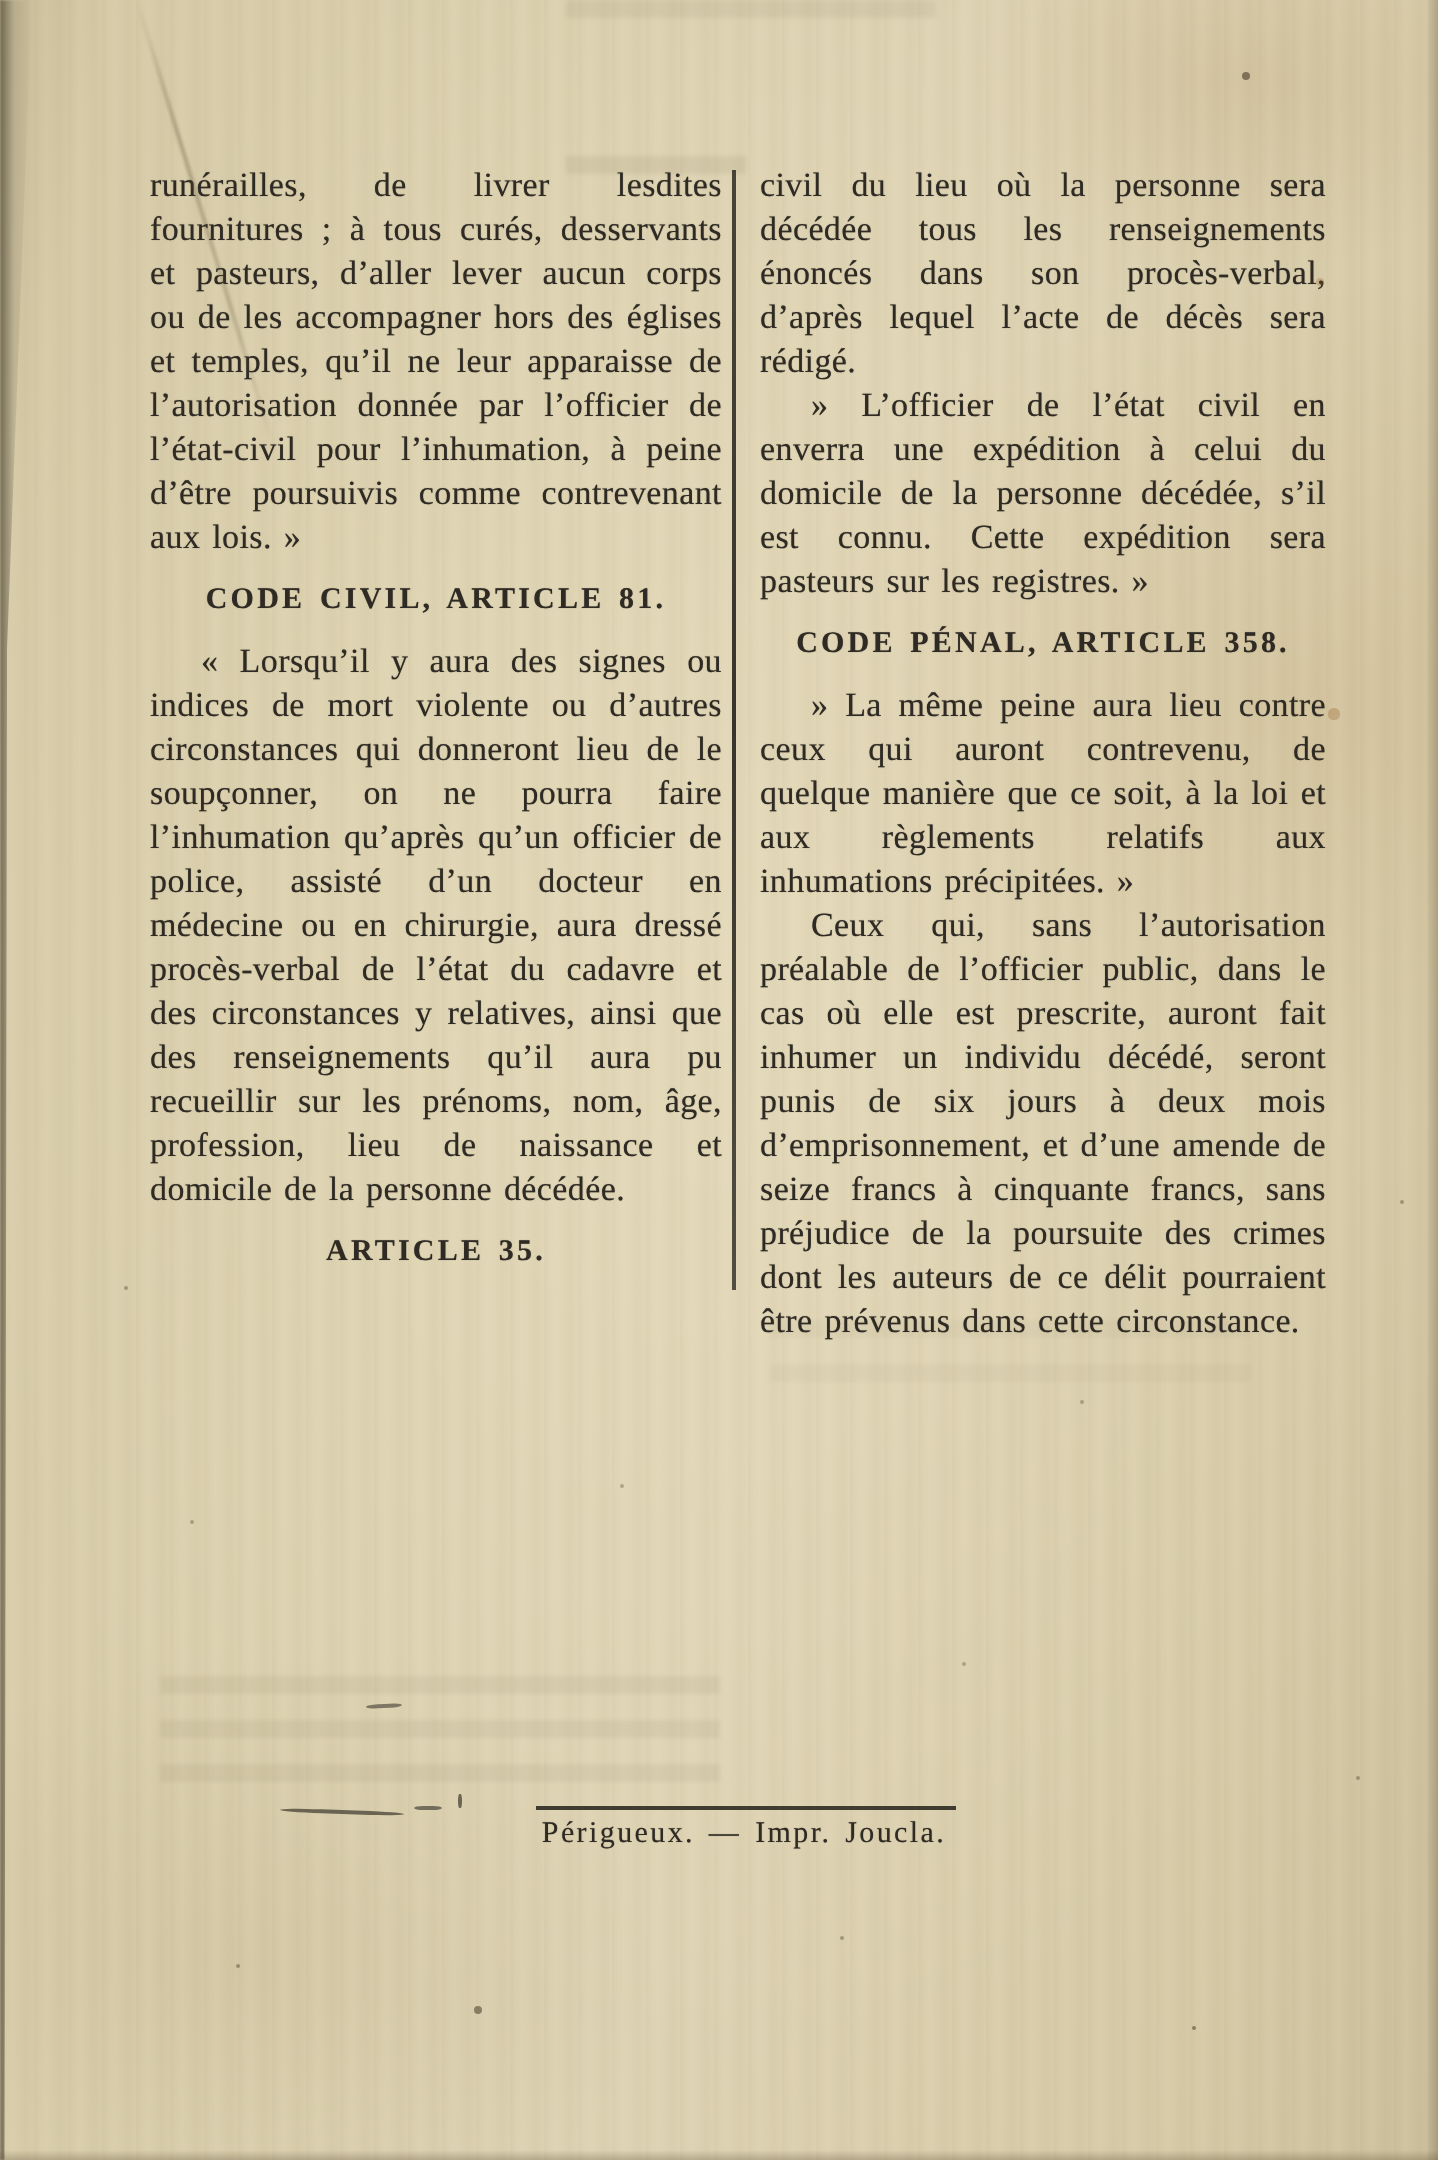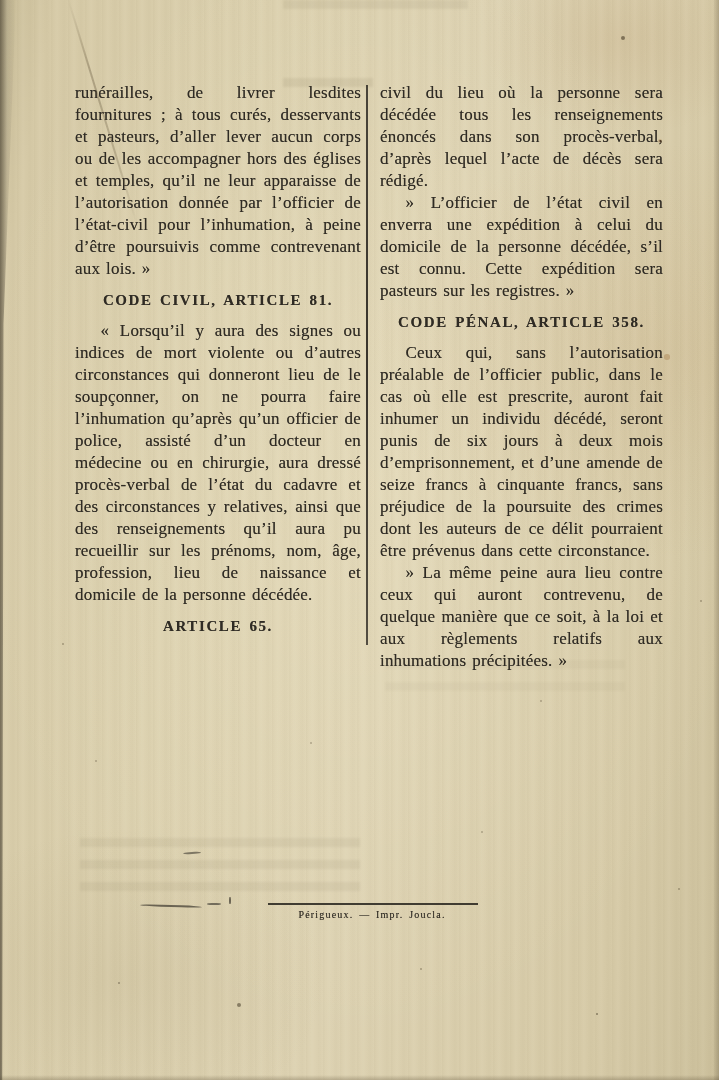--- a/index.html
+++ b/index.html
@@ -66,21 +66,21 @@
   .divider{
     position:absolute;left:366px;top:85px;width:2px;height:560px;
     background:linear-gradient(180deg, rgba(47,43,36,0.85), rgba(47,43,36,0.95) 50%, rgba(47,43,36,0.8));
   }
   .footer-rule{
     position:absolute;left:268px;top:903px;width:210px;height:2px;
     background:rgba(47,43,36,0.9);
   }
   .footer-text{
     position:absolute;left:222px;top:909px;width:300px;
-    font-size:10px;letter-spacing:1.2px;word-spacing:2px;
+    font-size:15px;letter-spacing:1.2px;word-spacing:2px;
     text-align:center;
     text-shadow:0 0 0.5px rgba(47,43,36,0.5);
   }
   
   .bleed{
     position:absolute;pointer-events:none;filter:blur(1.1px);opacity:0.16;
     background:repeating-linear-gradient(180deg,
       rgba(90,78,52,0.55) 0 9px, rgba(90,78,52,0) 9px 22px);
   }
   .bleed-top{left:283px;top:0;width:185px;height:20px;opacity:0.14;}
@@ -119,31 +119,31 @@
   <div class="texture"></div>
   <div class="bleed bleed-top"></div>
   <div class="bleed bleed-upper"></div>
   <div class="bleed bleed-bottom"></div>
   <div class="bleed bleed-mid-right"></div>
 
   <div class="col col-left">
     <p>runérailles, de livrer lesdites fournitures ; à tous curés, desservants et pasteurs, d’aller lever aucun corps ou de les accompagner hors des églises et temples, qu’il ne leur apparaisse de l’autorisation donnée par l’officier de l’état-civil pour l’inhumation, à peine d’être poursuivis comme contrevenant aux lois. »</p>
     <h3 class="heading">CODE CIVIL, ARTICLE 81.</h3>
     <p class="indent">« Lorsqu’il y aura des signes ou indices de mort violente ou d’autres circonstances qui donneront lieu de le soupçonner, on ne pourra faire l’inhumation qu’après qu’un officier de police, assisté d’un docteur en médecine ou en chirurgie, aura dressé procès-verbal de l’état du cadavre et des circonstances y relatives, ainsi que des renseignements qu’il aura pu recueillir sur les prénoms, nom, âge, profession, lieu de naissance et domicile de la personne décédée.</p>
-    <h3 class="heading">ARTICLE 65.</h3>
+    <h3 class="heading">ARTICLE 35.</h3>
   </div>
 
   <div class="divider"></div>
 
   <div class="col col-right">
     <p>civil du lieu où la personne sera décédée tous les renseignements énoncés dans son procès-verbal, d’après lequel l’acte de décès sera rédigé.</p>
     <p class="indent">» L’officier de l’état civil en enverra une expédition à celui du domicile de la personne décédée, s’il est connu. Cette expédition sera pasteurs sur les registres. »</p>
     <h3 class="heading">CODE PÉNAL, ARTICLE 358.</h3>
+    <p class="indent">» La même peine aura lieu contre ceux qui auront contrevenu, de quelque manière que ce soit, à la loi et aux règlements relatifs aux inhumations précipitées. »</p>
     <p class="indent">Ceux qui, sans l’autorisation préalable de l’officier public, dans le cas où elle est prescrite, auront fait inhumer un individu décédé, seront punis de six jours à deux mois d’emprisonnement, et d’une amende de seize francs à cinquante francs, sans préjudice de la poursuite des crimes dont les auteurs de ce délit pourraient être prévenus dans cette circonstance.</p>
-    <p class="indent">» La même peine aura lieu contre ceux qui auront contrevenu, de quelque manière que ce soit, à la loi et aux règlements relatifs aux inhumations précipitées. »</p>
   </div>
 
   <div class="footer-rule"></div>
   <div class="footer-text">Périgueux. — Impr. Joucla.</div>
 
   <div class="mark mark-squiggle"></div>
   <div class="mark mark-dash2"></div>
   <div class="mark mark-tick"></div>
   <div class="mark mark-dash-upper"></div>
   <div class="specks"></div>

